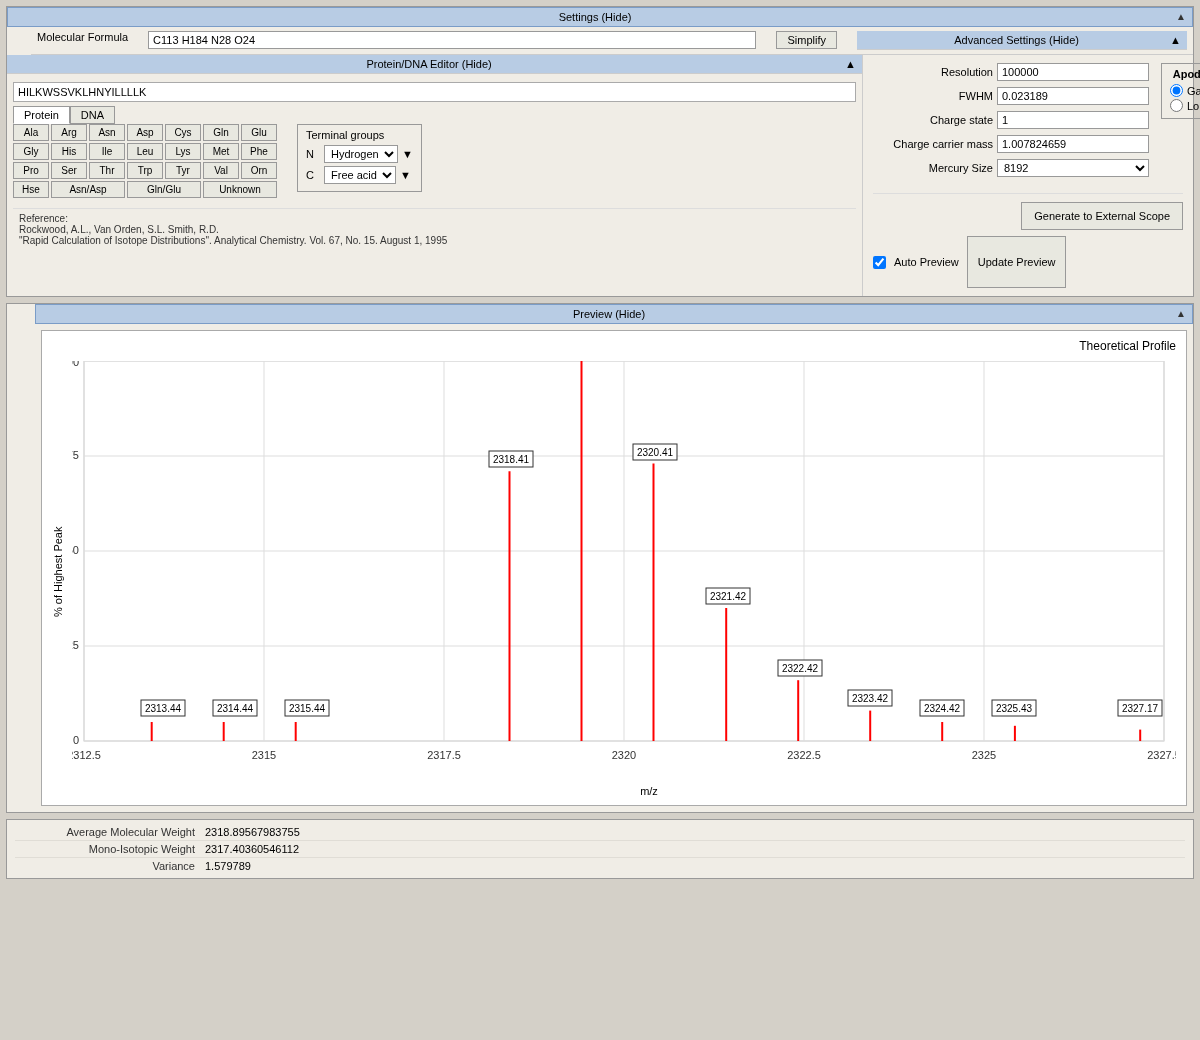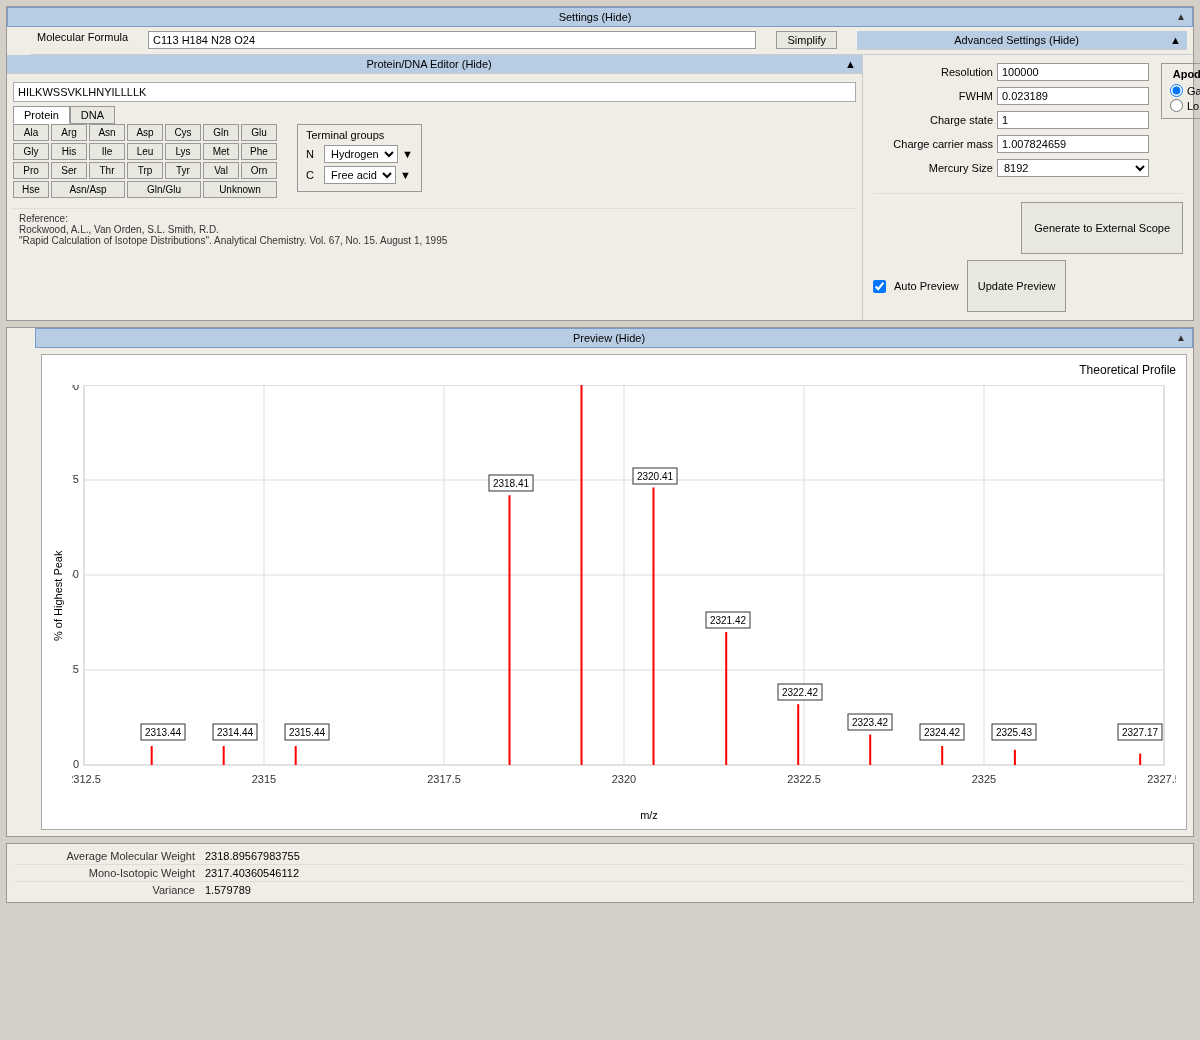--- a/index.html
+++ b/index.html
@@ -244,21 +244,21 @@
       text-align: center;
     }
     .radio-row {
       display: flex;
       align-items: center;
       gap: 4px;
       font-size: 11px;
       margin-bottom: 2px;
     }
     .gen-ext-btn {
-      padding: 19px 12px;
+      padding: 7px 12px;
       font-size: 11px;
       background: #e8e8e0;
       border: 1px solid #999;
       cursor: pointer;
     }
 
     .auto-preview-row {
       display: flex;
       align-items: center;
       gap: 8px;

